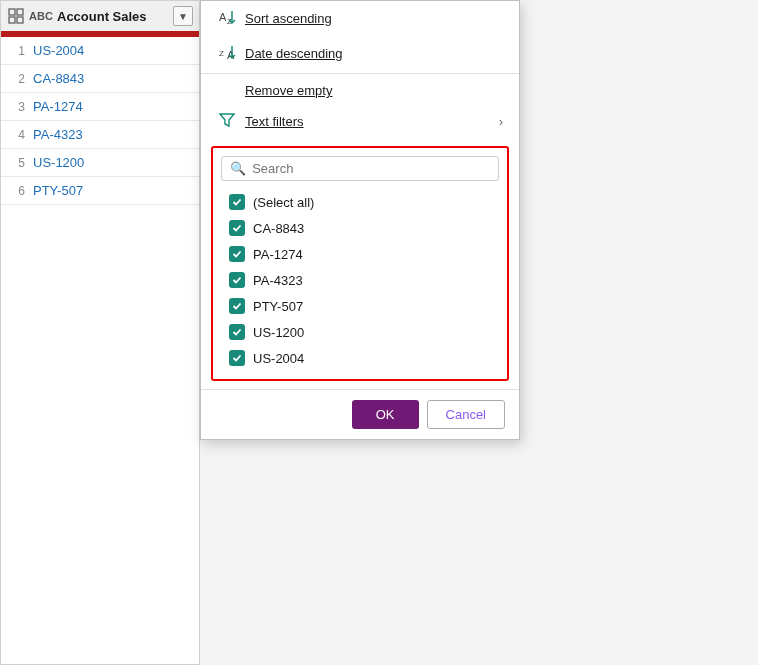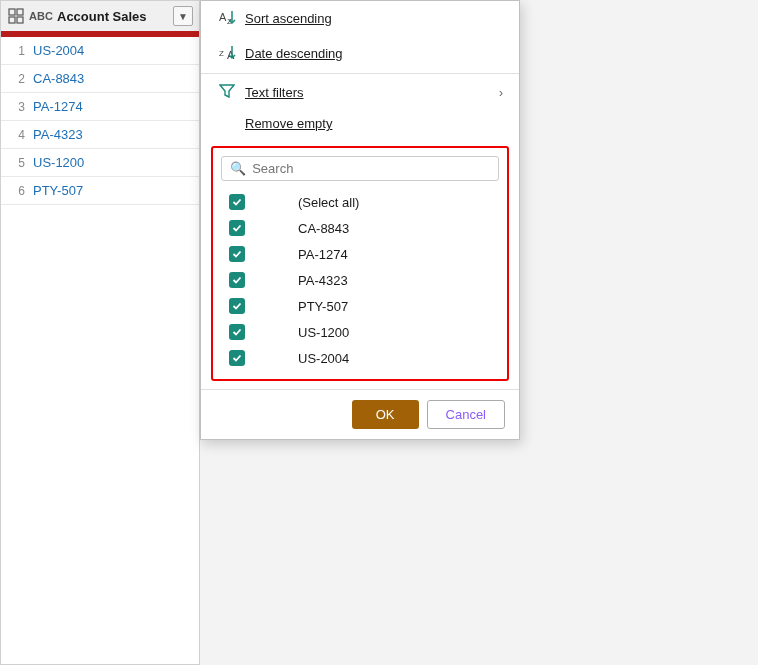--- a/index.html
+++ b/index.html
@@ -203,34 +203,33 @@
     }
 
     .checkbox-box svg {
       width: 10px;
       height: 10px;
     }
 
     .checkbox-label {
       font-size: 13px;
       color: #1a1a1a;
-      margin-left: 45px;
     }
 
     
     .footer-buttons {
       display: flex;
       justify-content: flex-end;
       gap: 8px;
       padding: 10px 14px;
       border-top: 1px solid #e0e0e0;
     }
 
     .btn-ok {
-      background: #a16207;
+      background: #701a75;
       color: #fff;
       border: none;
       border-radius: 3px;
       padding: 6px 24px;
       font-size: 13px;
       cursor: pointer;
       font-weight: 500;
     }
 
     .btn-cancel {
@@ -345,34 +344,34 @@
           <line x1="14" y1="3" x2="14" y2="15" stroke="#1a8a7a" stroke-width="1.5"></line>
           <polyline points="11,12 14,15 17,12" fill="none" stroke="#1a8a7a" stroke-width="1.5"></polyline>
         </svg>
       </span>
       <span class="menu-item-label">Date descending</span>
     </div>
 
     <div class="menu-divider"></div>
 
     <div class="menu-item">
+      <span class="menu-item-icon"></span>
+      <span class="menu-item-label">Remove empty</span>
+    </div>
+
+    <div class="menu-item">
       <span class="menu-item-icon">
         <svg width="16" height="16" viewBox="0 0 16 16">
           <polygon points="1,2 15,2 10,8 10,14 6,12 6,8" fill="none" stroke="#1a8a7a" stroke-width="1.4"></polygon>
         </svg>
       </span>
       <span class="menu-item-label">Text filters</span>
       <span class="menu-item-chevron">›</span>
     </div>
 
-    <div class="menu-item">
-      <span class="menu-item-icon"></span>
-      <span class="menu-item-label">Remove empty</span>
-    </div>
-
     <div class="filter-box">
 
       <div class="search-wrapper">
         <span class="search-icon-span">🔍</span>
         <input class="search-input" type="text" placeholder="Search" style="">
       </div>
 
       <div class="checkbox-list">
 
         <div class="checkbox-item">

